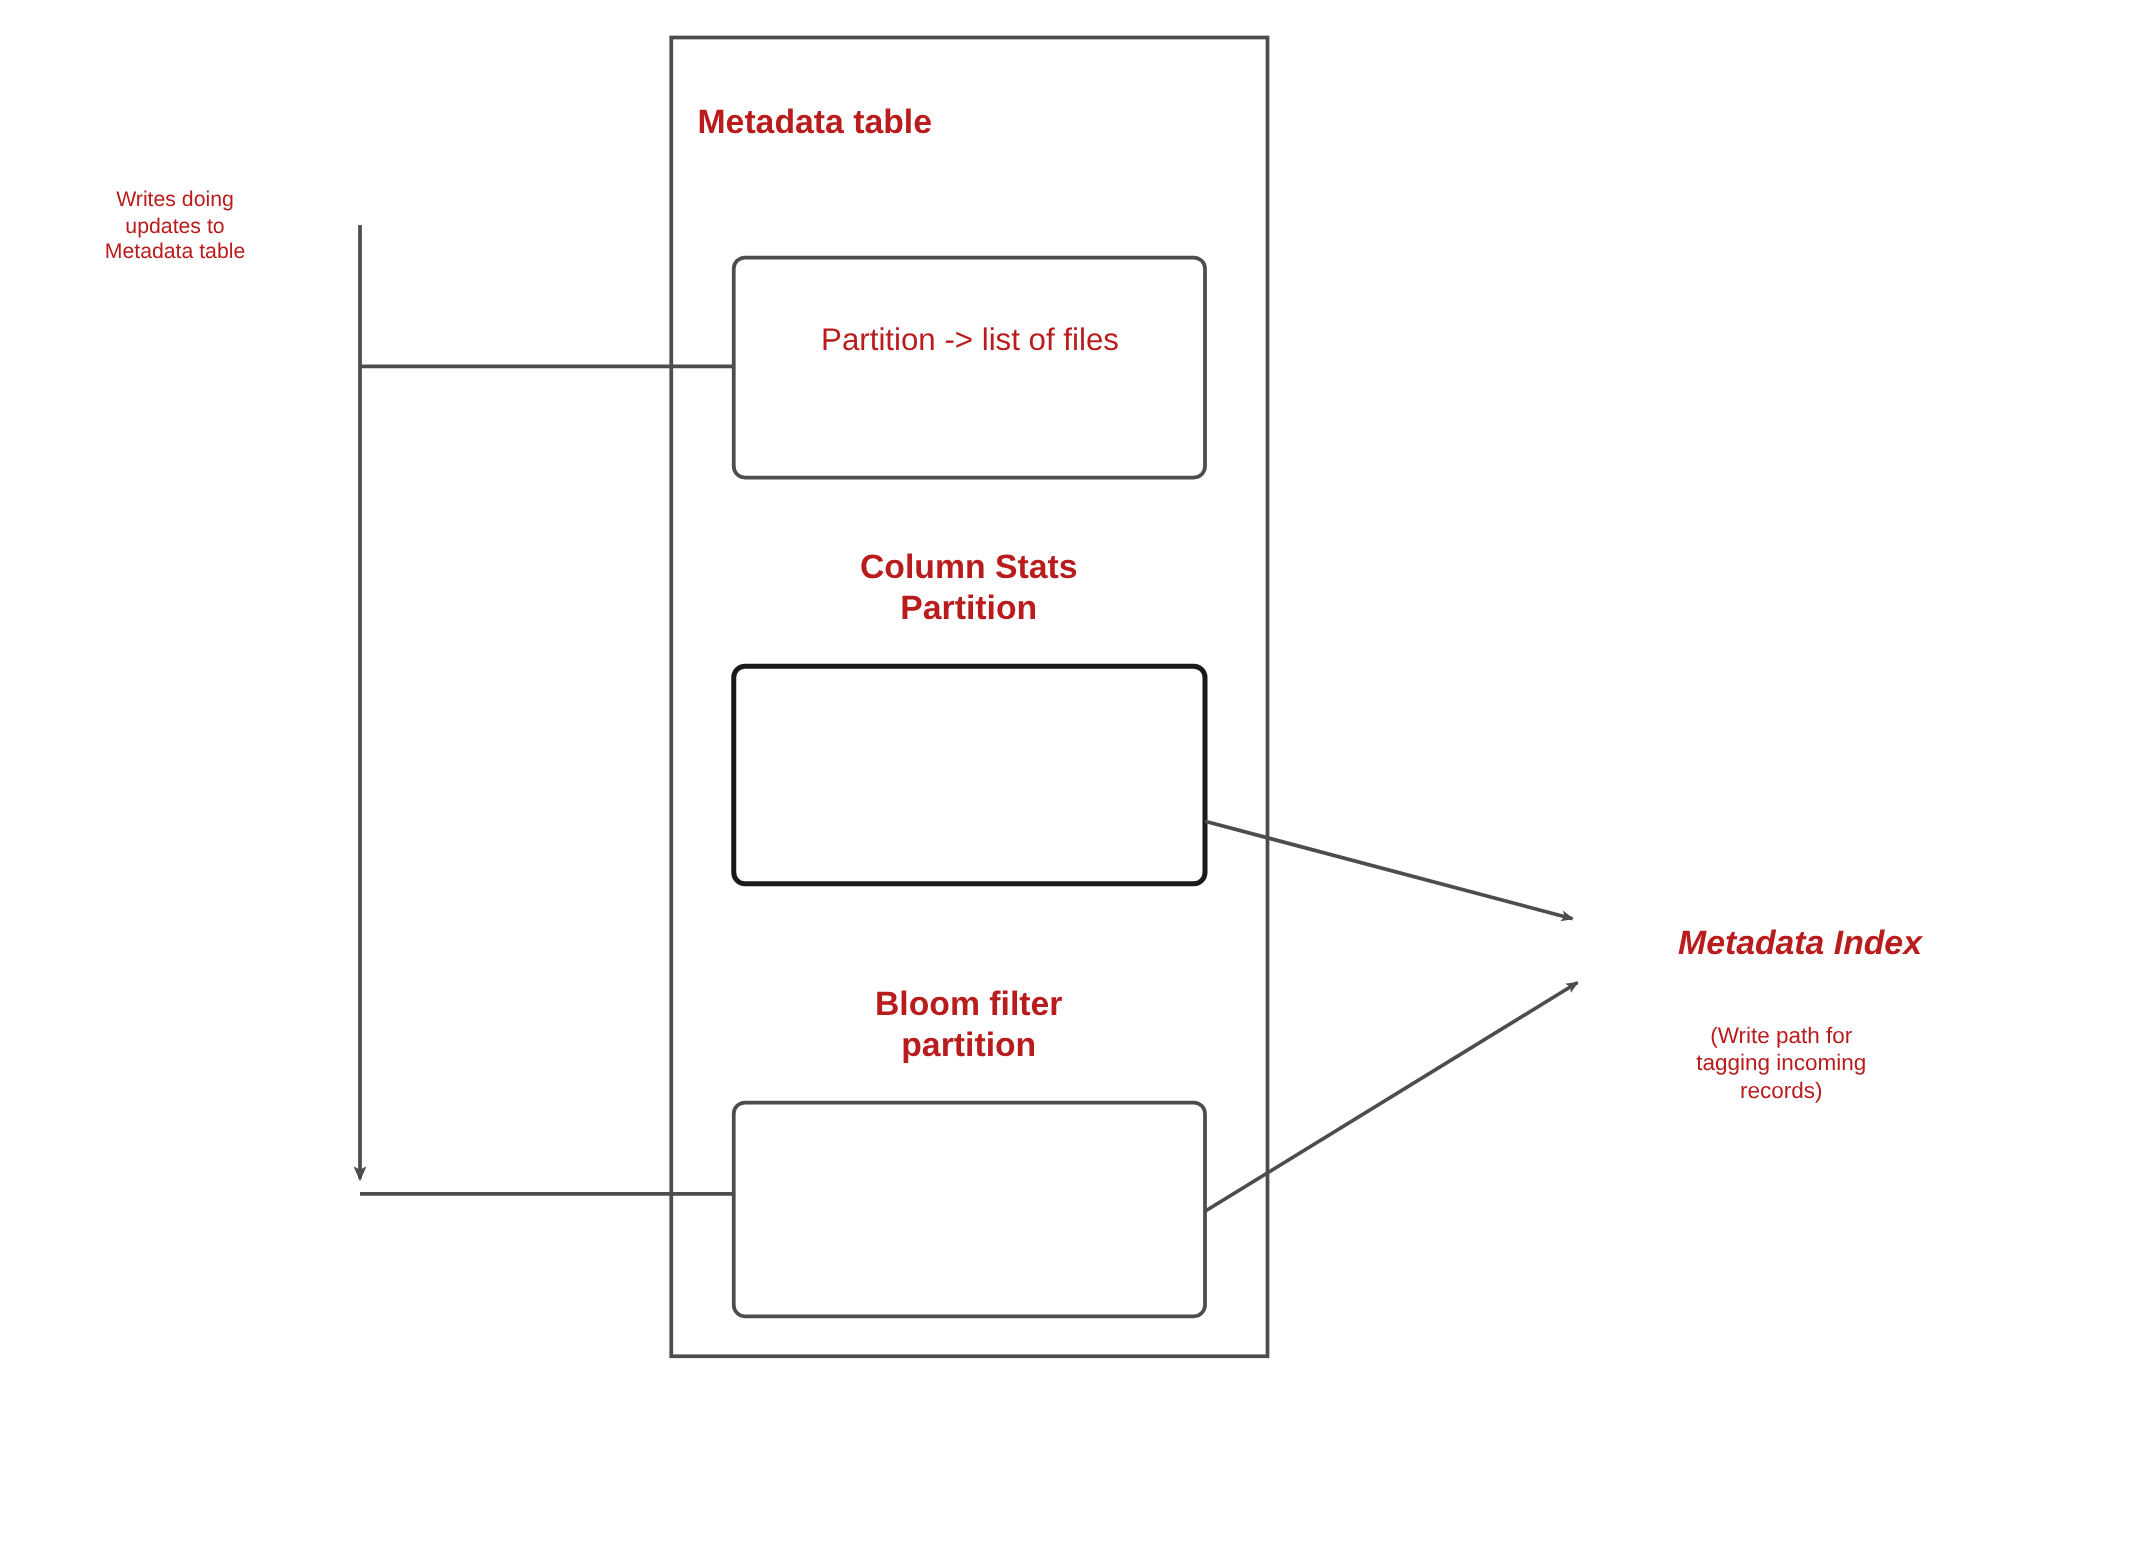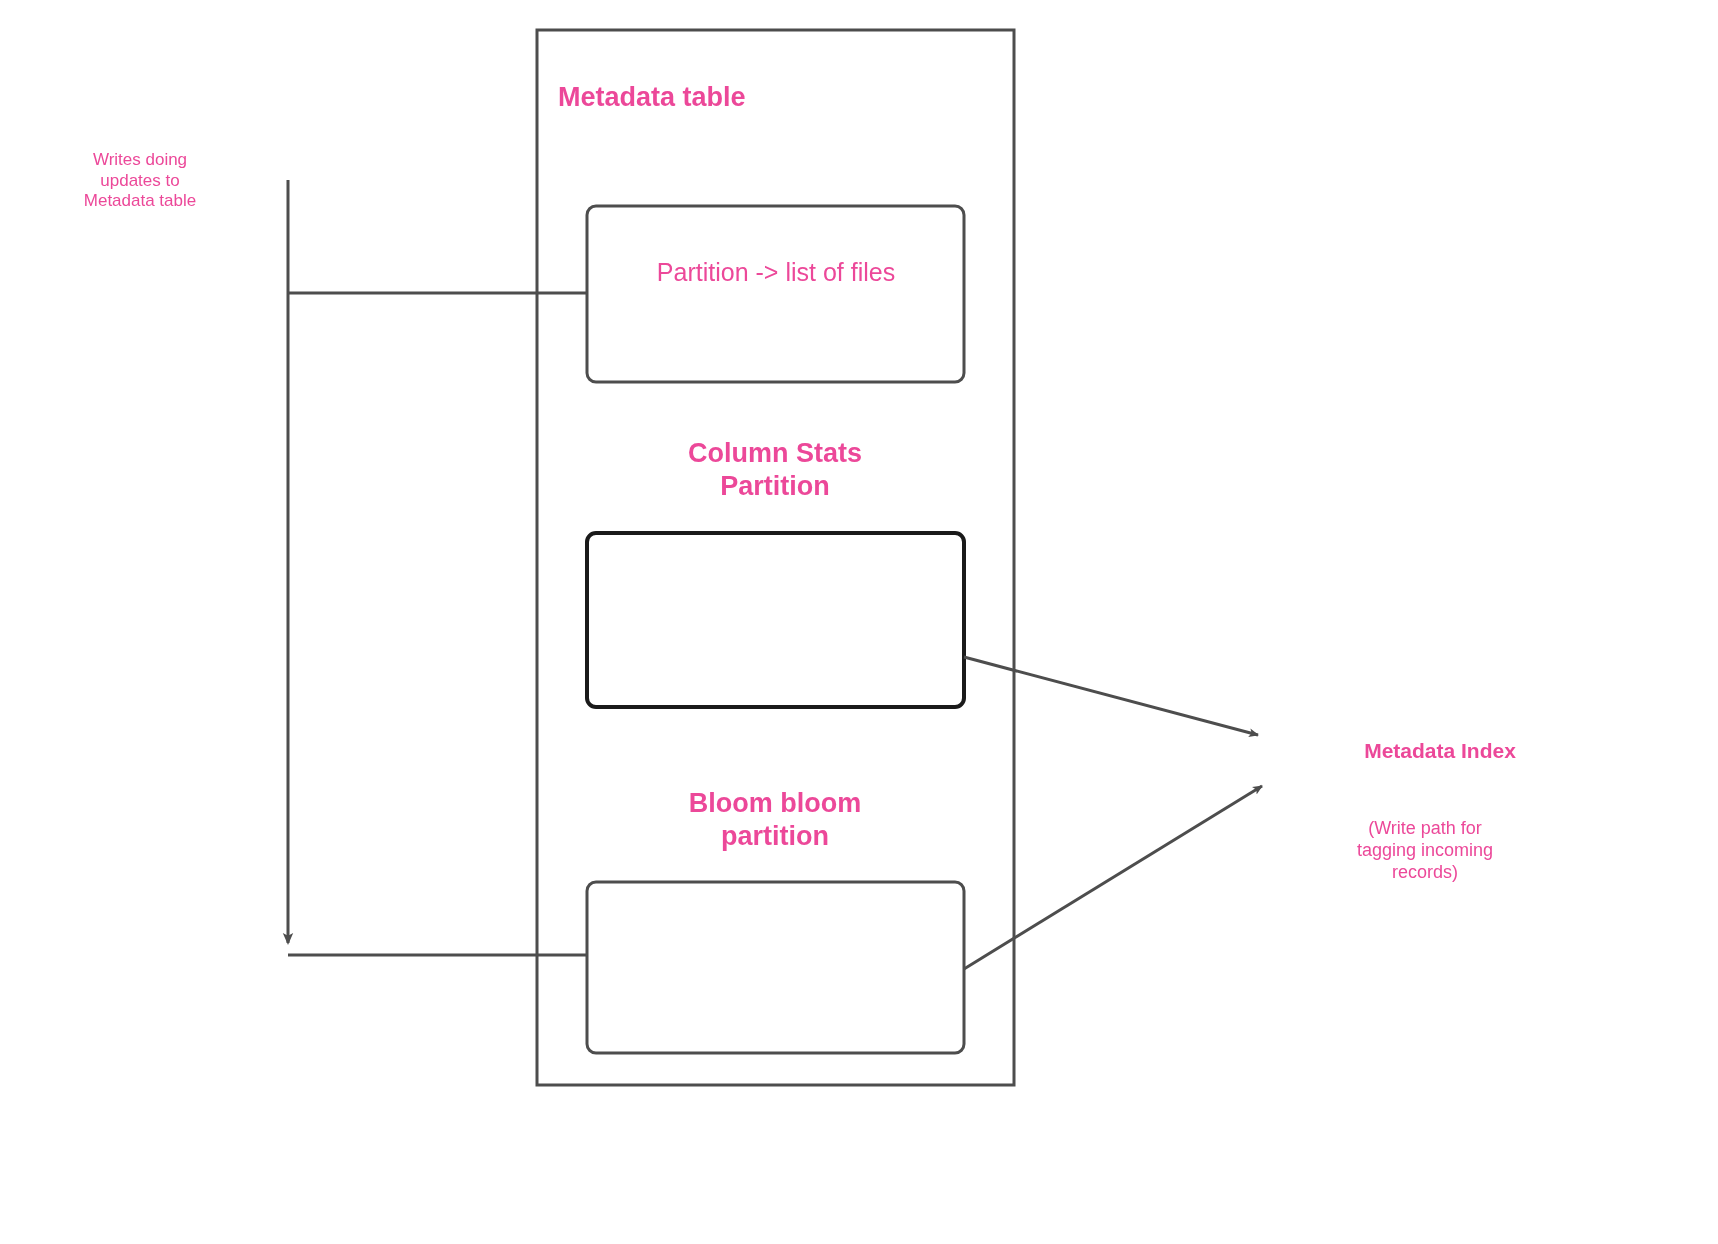--- a/index.html
+++ b/index.html
@@ -17,21 +17,21 @@
   }
   svg.layer {
     position: absolute;
     top: 0;
     left: 0;
     width: 1718px;
     height: 1244px;
   }
   .txt {
     position: absolute;
-    color: #ec4899;
+    color: #b91c1c;
     line-height: 1.22;
     text-align: center;
     white-space: pre-line;
   }
   .bold {
     font-weight: bold;
   }
 
   
   #writes-caption {
@@ -92,22 +92,23 @@
     top: 951px;
     width: 376px;
     font-size: 25px;
   }
 
   
   #metadata-index-title {
     left: 1290px;
     top: 738px;
     width: 300px;
-    font-size: 21px;
+    font-size: 27px;
     font-weight: bold;
+    font-style: italic;
   }
   #metadata-index-note {
     left: 1300px;
     top: 818px;
     width: 250px;
     font-size: 18px;
   }
 </style>
 </head>
 <body>
@@ -149,21 +150,21 @@
 
   <div class="txt bold" id="metadata-table-title">Metadata table</div>
 
 
   <div class="txt" id="files-box-label">Partition -&gt; list of files</div>
 
   <div class="txt bold" id="column-stats-title">Column Stats
 Partition</div>
 
 
-  <div class="txt bold" id="bloom-filter-title">Bloom bloom
+  <div class="txt bold" id="bloom-filter-title">Bloom filter
 partition</div>
 
 
   <div class="txt bold" id="metadata-index-title">Metadata Index</div>
 
   <div class="txt" id="metadata-index-note">(Write path for
 tagging incoming
 records)</div>
 
 </div>

